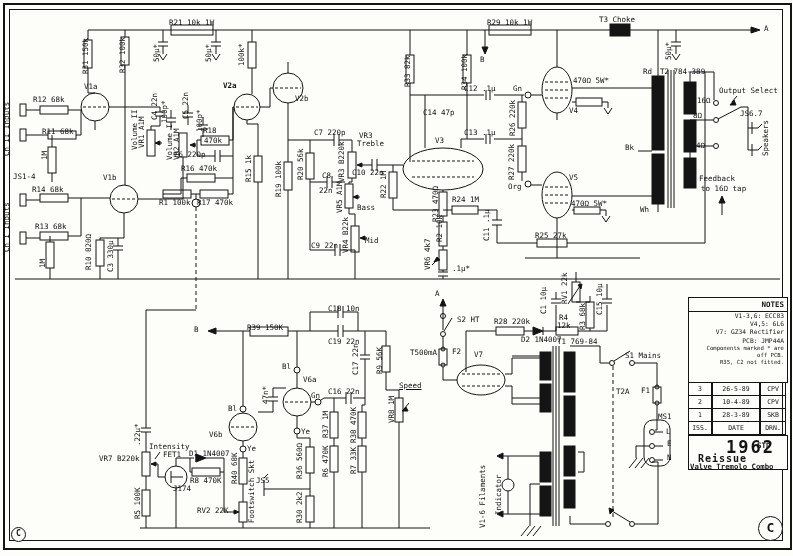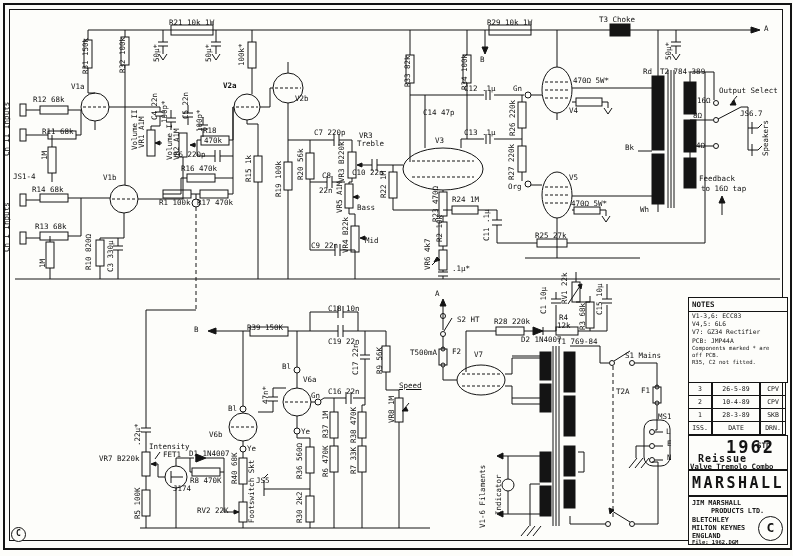--- a/index.html
+++ b/index.html
@@ -3,21 +3,21 @@
 <meta charset="utf-8">
 <style>
   html,body{margin:0;padding:0;background:#e8e8e4;}
   #sheet{position:relative;width:793px;height:556px;background:#fdfdfa;overflow:hidden;
          font-family:"DejaVu Sans Mono",monospace;color:#141414;}
   .border-outer{position:absolute;left:3px;top:3px;width:785px;height:543px;border:2px solid #141414;}
   .border-inner{position:absolute;left:9px;top:9px;width:772px;height:530px;border:1px solid #141414;}
   svg{position:absolute;left:0;top:0;}
   .lbl{position:absolute;font-size:7.5px;line-height:8px;white-space:nowrap;color:#101010;}
   .v{transform:rotate(-90deg);transform-origin:0 0;}
-  .box{position:absolute;border:1px solid #141414;background:#fdfdfa;box-sizing:border-box;}
+  .box{position:absolute;border:1px solid #141414;background:#fdfdfa;box-sizing:border-box;text-align:right;}
   .nb-title{font-size:7.5px;font-weight:bold;padding:2px 3px;border-bottom:1px solid #141414;}
   .nb-line{font-size:6.3px;line-height:8.2px;padding:0 3px;white-space:nowrap;}
   .nb-line.sm{font-size:5.6px;line-height:7px;}
   .rev-row{position:absolute;display:grid;grid-template-columns:24px 48px 26px;height:13px;}
   .rev-row div{border:1px solid #141414;border-top:0;font-size:6.5px;text-align:center;line-height:12px;overflow:hidden;}
   .tb-model{font-size:17px;font-weight:bold;letter-spacing:2px;}
   .tb-std{font-size:7.5px;font-weight:bold;}
   .tb-reissue{font-size:10px;font-weight:bold;letter-spacing:1px;}
   .tb-type{font-size:7.3px;font-weight:bold;}
   .tb-brand{font-size:15px;font-weight:bold;letter-spacing:2.5px;text-align:center;line-height:24px;}
@@ -392,21 +392,21 @@
         <path d="M220 472 H224 M224 458 V472"></path>
       <path d="M224 472 V512 M224 512 H232"></path>
       <path d="M176 488 V528"></path>
 
       <path d="M15 279 H780"></path>
     </g>
   </svg>
 
   <div id="labels">
       <span class="lbl" style="left: 169px; top: 19px;">R21 10k 1W</span>
-      <span class="lbl" style="left: 71px; top: 83px; text-align: right;">V1a</span>
+      <span class="lbl" style="left: 84px; top: 83px; text-align: right;">V1a</span>
       <span class="lbl" style="left: 33px; top: 96px;">R12 68k</span>
       <span class="lbl" style="left: 42px; top: 128px;">R11 68k</span>
       <span class="lbl" style="left: 13px; top: 173px;">JS1-4</span>
       <span class="lbl" style="left: 103px; top: 174px;">V1b</span>
       <span class="lbl" style="left: 32px; top: 186px;">R14 68k</span>
       <span class="lbl" style="left: 35px; top: 223px;">R13 68k</span>
       <span class="lbl" style="left: 203px; top: 127px;">R18</span>
       <span class="lbl" style="left: 204px; top: 137px;">470k</span>
       <span class="lbl" style="left: 174px; top: 151px;">C6 220p</span>
       <span class="lbl" style="left: 181px; top: 165px;">R16 470k</span>
@@ -578,24 +578,15 @@
     <div>DATE</div>
     <div>DRN.</div>
   </div>
 
   <div class="box" style="left:688px;top:435px;width:100px;height:35px;">
     <span class="tb-model" style="position:absolute;left:0;top:1px;margin-left:37px;">1962</span>
     <span class="tb-std" style="position:absolute;left:68px;top:5px;">STD</span>
     <span class="tb-reissue" style="position:absolute;left:9px;top:17px;">Reissue</span>
     <span class="tb-type" style="position:absolute;left:1px;top:26px;">Valve Tremolo Combo</span>
   </div>
-  <div class="box tb-brand" style="left:688px;top:470px;width:100px;height:26px;">MARSHALL</div>
-  <div class="box" style="left:688px;top:496px;width:100px;height:49px;">
-    <span class="tb-co" style="position:absolute;left:3px;top:2px;">JIM MARSHALL</span>
-    <span class="tb-co" style="position:absolute;left:22px;top:10px;">PRODUCTS LTD.</span>
-    <span class="tb-co" style="position:absolute;left:3px;top:19px;">BLETCHLEY</span>
-    <span class="tb-co" style="position:absolute;left:3px;top:27px;">MILTON KEYNES</span>
-    <span class="tb-co" style="position:absolute;left:3px;top:35px;">ENGLAND</span>
-    <span class="tb-file" style="position:absolute;left:3px;top:42px;">File: 1962.DGM</span>
-  </div>
   <div class="copy" style="left:758px;top:516px;width:23px;height:23px;font-size:13px;line-height:22px;">C</div>
   <div class="copy" style="left:11px;top:527px;width:13px;height:13px;font-size:8px;line-height:12px;">C</div>
 </div>
 
 </body></html>

